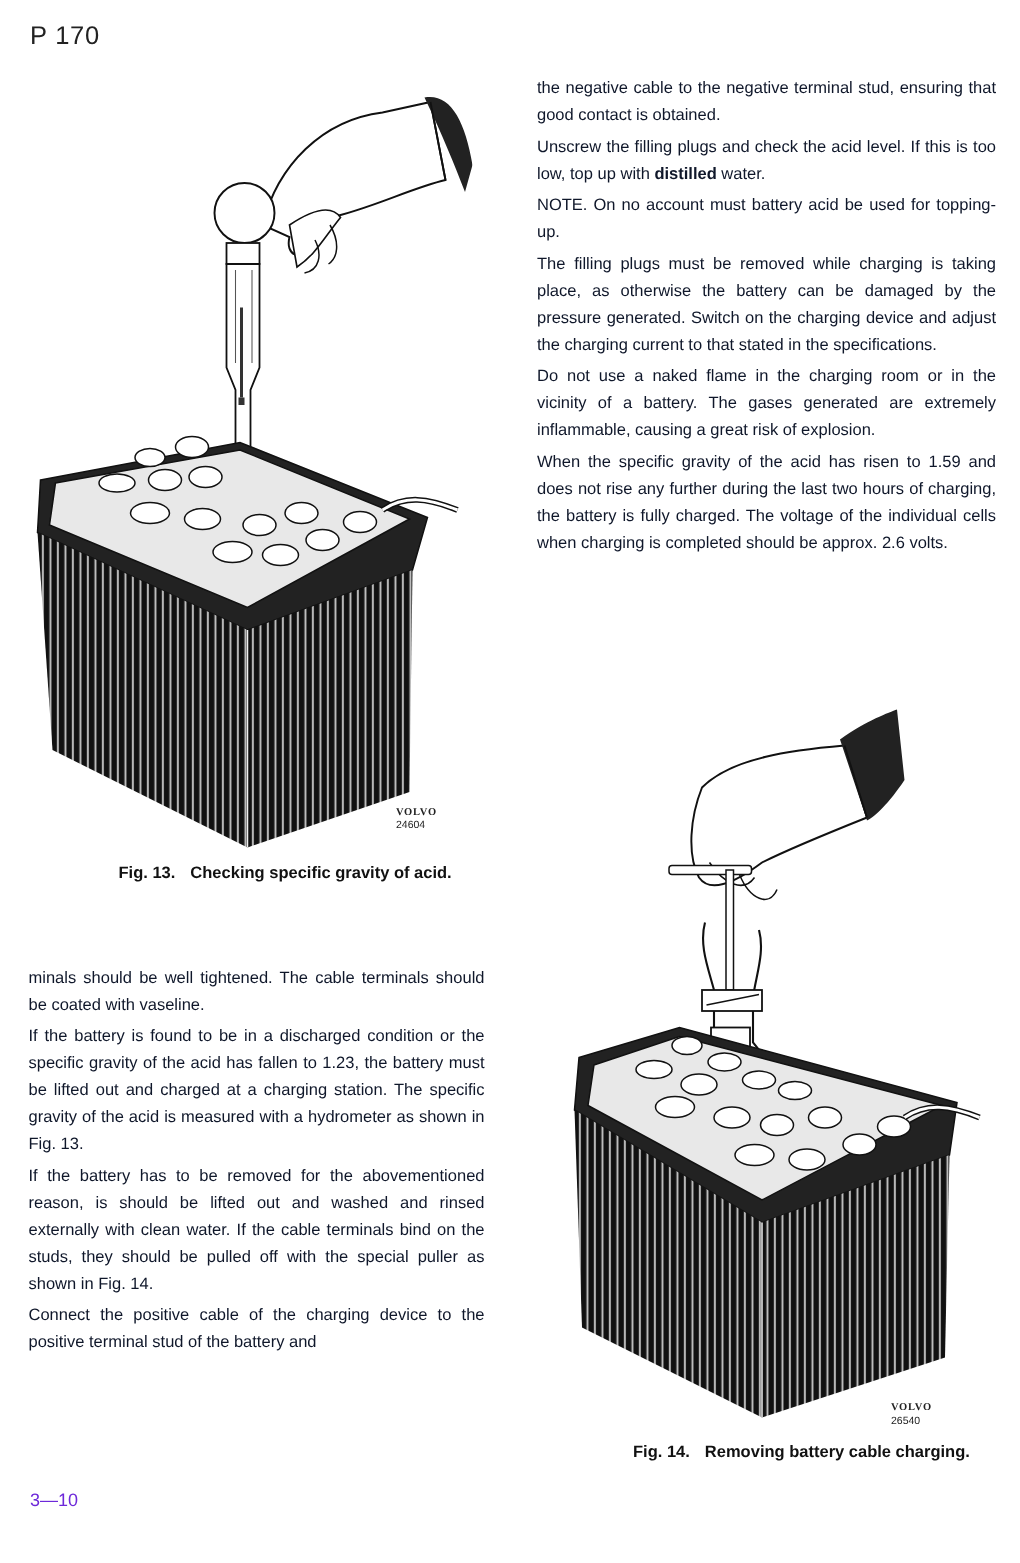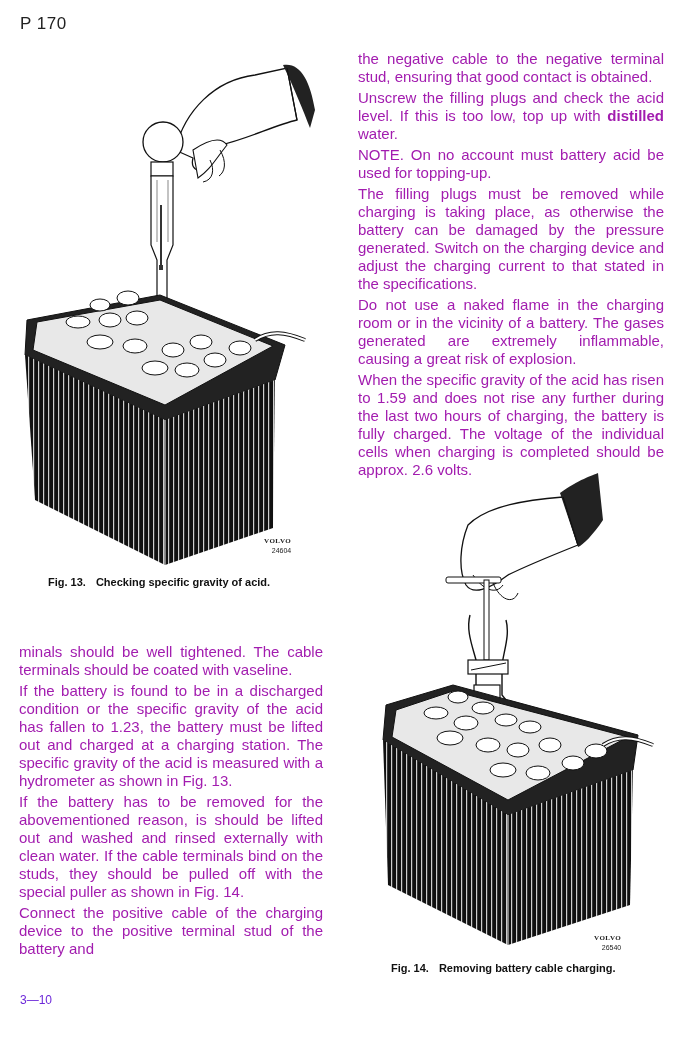--- a/index.html
+++ b/index.html
@@ -1,28 +1,28 @@
 <!DOCTYPE html>
 <html><head>
 <meta charset="utf-8">
 <style>
   * { box-sizing: border-box; margin: 0; padding: 0; }
   html, body { width: 680px; height: 1042px; background: #ffffff; overflow: hidden; }
   body { position: relative; font-family: "Liberation Sans", "DejaVu Sans", sans-serif; color: #1a1a1a; }
   .page-header { position: absolute; left: 20px; top: 14px; font-size: 17px; letter-spacing: 0.5px; color: #222; }
   .page-footer { position: absolute; left: 20px; top: 993px; font-size: 12px; color: #6d28d9; }
-  .col { position: absolute; font-size: 15px; line-height: 18px; text-align: justify; color: #a21caf; }
+  .col { position: absolute; font-size: 11px; line-height: 18px; text-align: justify; color: #0f172a; }
   .col p { margin-bottom: 3px; }
   .col-right-top { left: 358px; top: 50px; width: 306px; }
   .col-left-bottom { left: 19px; top: 643px; width: 304px; }
   .caption { position: absolute; font-weight: bold; font-size: 11px; color: #111; }
-  .caption .fignum { margin-right: 10px; }
+  .caption .fignum { margin-right: 10px; margin-left: 31px; }
   .cap13 { left: 48px; top: 576px; }
   .cap14 { left: 391px; top: 962px; }
-  .mark { position: absolute; font-size: 7px; text-align: right; color: #222; line-height: 9px; }
+  .mark { position: absolute; font-size: 7px; text-align: left; color: #222; line-height: 9px; }
   .mark .brand { font-weight: bold; font-family: "Liberation Serif", serif; letter-spacing: 0.5px; }
   .mark13 { left: 264px; top: 537px; }
   .mark14 { left: 594px; top: 934px; }
   svg.fig { position: absolute; }
   .fig13 { left: 15px; top: 50px; }
   .fig14 { left: 378px; top: 465px; }
   b { font-weight: bold; }
 </style>
 </head>
 <body>

